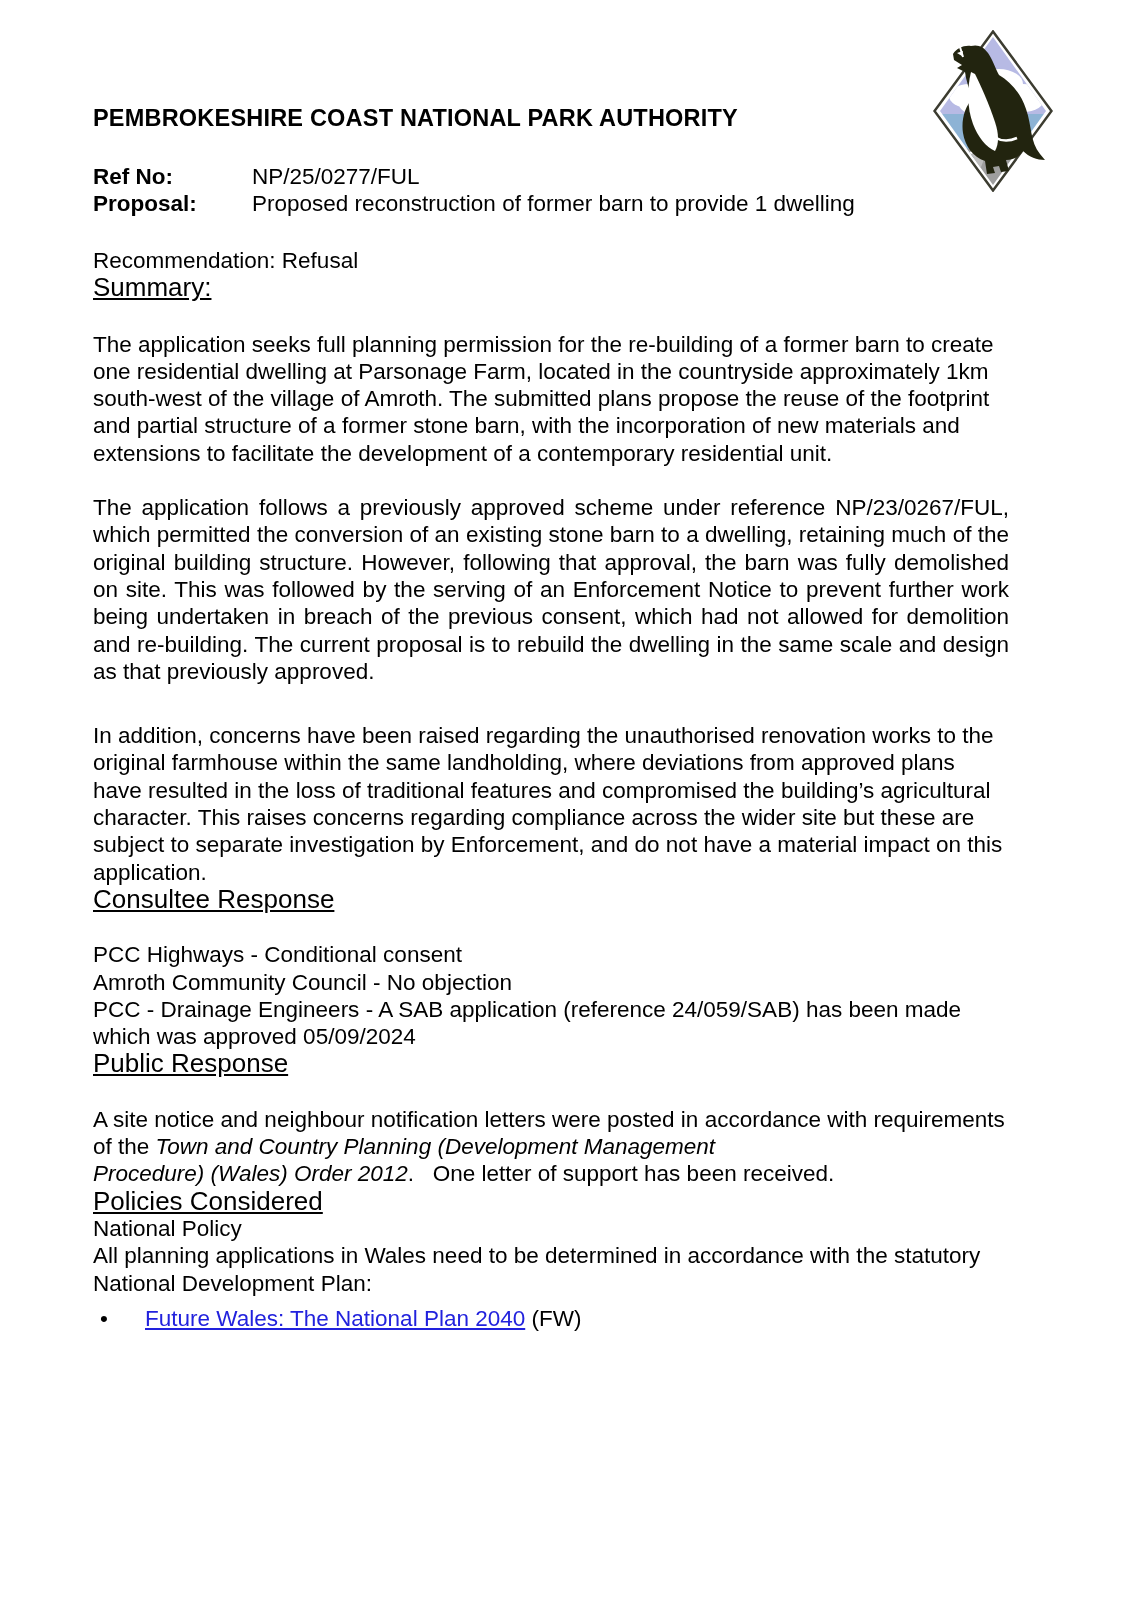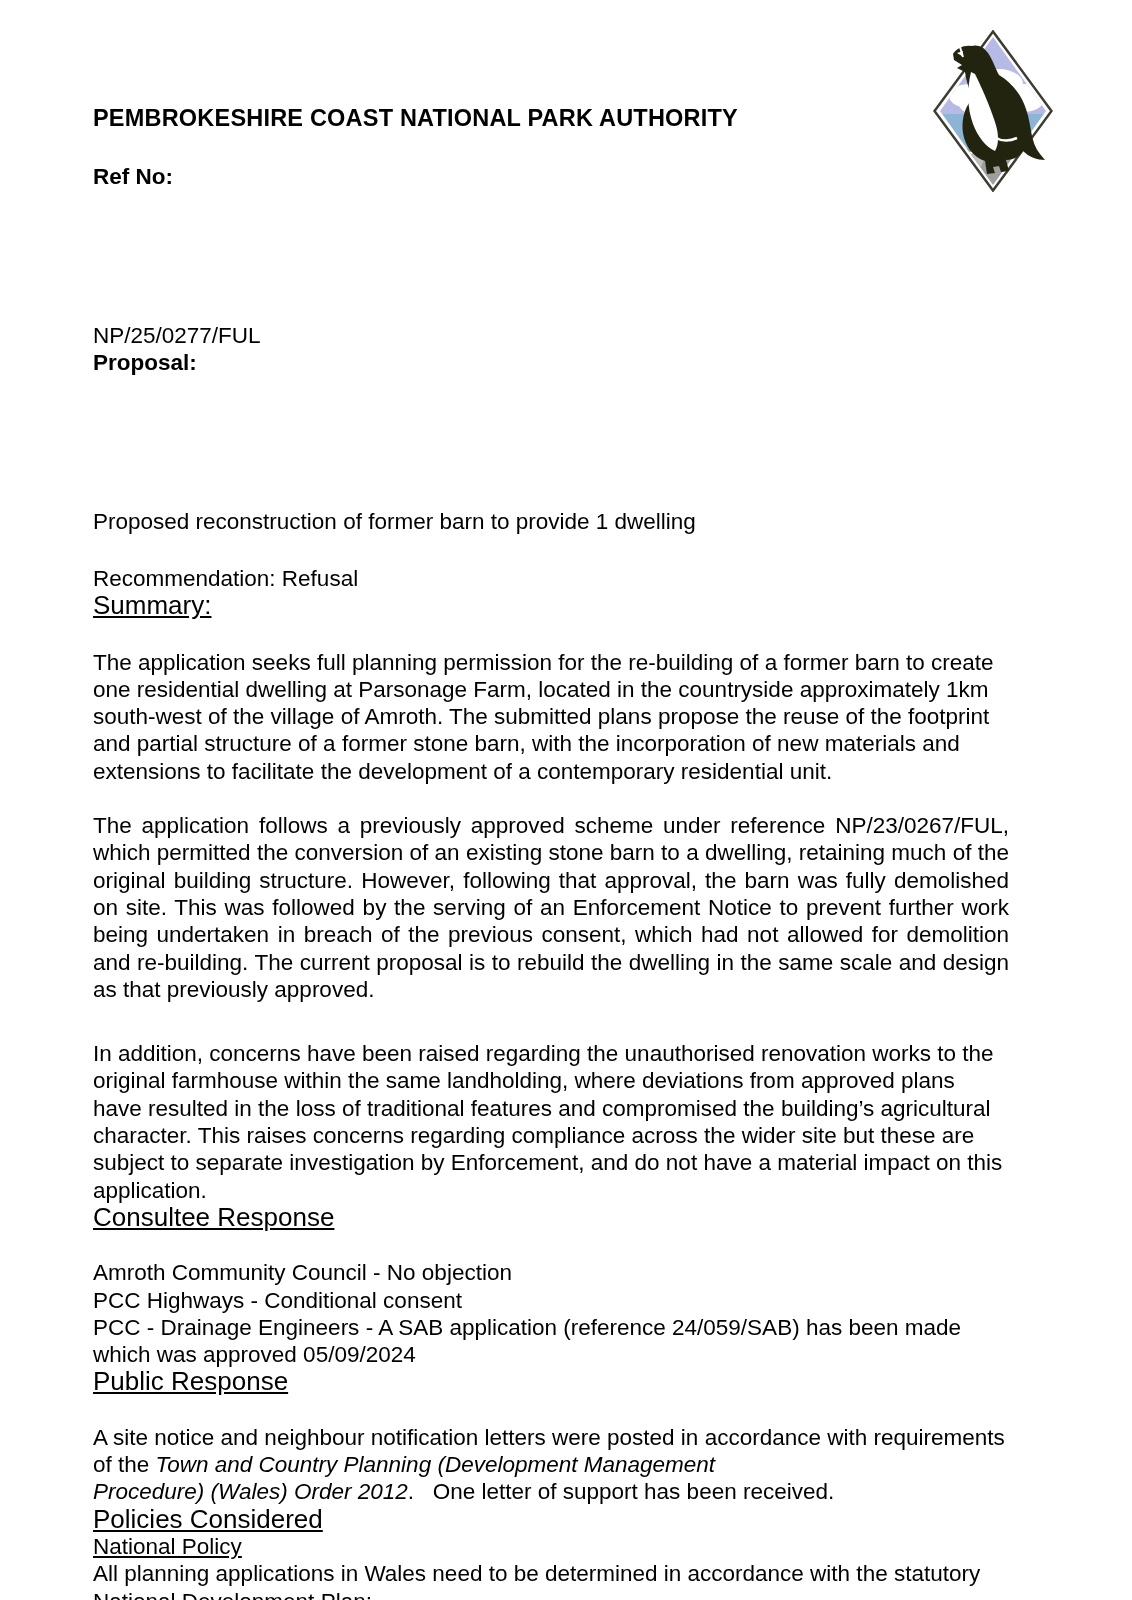--- a/index.html
+++ b/index.html
@@ -10,38 +10,38 @@
   html,body{margin:0;padding:0;}
   body{
     width:1132px;height:1600px;background:var(--page-bg);color:var(--text);
     font-family:"Liberation Sans",sans-serif;font-size:22.5px;line-height:27.3px;
     overflow:hidden;
   }
   .page{position:relative;width:916px;margin-left:93px;padding-top:103px;}
   .logo{position:absolute;top:30px;left:840px;width:120px;height:162px;}
   h1.title{font-size:23.5px;line-height:30px;font-weight:bold;margin:0;letter-spacing:0.2px;}
   .meta{margin-top:31px;}
-  .meta-row{display:flex;line-height:26.5px;flex-direction:column;}
+  .meta-row{display:flex;line-height:26.5px;}
   .meta-label{font-weight:bold;width:159px;flex:0 0 159px;}
   .meta-value{flex:1;}
   .rec{margin:30px 0 0 0;}
   .b{font-weight:normal;}
   h2.sec{font-size:26px;line-height:27.3px;font-weight:normal;text-decoration:underline;margin:0;}
   .mt-summary{margin-top:36px;}
   .mt-consultee{margin-top:30px;}
   .mt-public{margin-top:33px;}
   .mt-policies{margin-top:23px;}
   p.body{margin:27px 0 0 0;}
   p.body.first{margin-top:29px;}
   p.body.gap{margin-top:37px;}
   .justify{text-align:justify;}
   .consultees{margin-top:28px;}
   .consultees p{margin:0;}
   .pub-para{margin:28px 0 0 0;}
-  .subhead{text-decoration:underline;}
+  .subhead{}
   .nomargin{margin:0;}
   .bullet-row{display:flex;margin-top:8px;}
   .bullet{width:45px;flex:0 0 45px;padding-left:7px;}
   a.link{color:var(--link);text-decoration:underline;cursor:pointer;}
   em{font-style:italic;}
 </style>
 </head>
 <body>
 
 <div class="page">
@@ -96,22 +96,22 @@
 
   <h2 class="sec mt-summary">Summary:</h2>
 
   <p class="body first">The application seeks full planning permission for the re-building of a former barn to create one residential dwelling at Parsonage Farm, located in the countryside approximately 1km south-west of the village of Amroth. The submitted plans propose the reuse of the footprint and partial structure of a former stone barn, with the incorporation of new materials and extensions to facilitate the development of a contemporary residential unit.</p>
   <p class="body justify">The application follows a previously approved scheme under reference NP/23/0267/FUL, which permitted the conversion of an existing stone barn to a dwelling, retaining much of the original building structure. However, following that approval, the barn was fully demolished on site. This was followed by the serving of an Enforcement Notice to prevent further work being undertaken in breach of the previous consent, which had not allowed for demolition and re-building. The current proposal is to rebuild the dwelling in the same scale and design as that previously approved.</p>
   <p class="body gap">In addition, concerns have been raised regarding the unauthorised renovation works to the original farmhouse within the same landholding, where deviations from approved plans have resulted in the loss of traditional features and compromised the building’s agricultural character. This raises concerns regarding compliance across the wider site but these are subject to separate investigation by Enforcement, and do not have a material impact on this application.</p>
 
   <h2 class="sec mt-consultee">Consultee Response</h2>
 
   <div class="consultees">
+    <p><span class="b">PCC Highways</span><span> - Conditional consent</span></p>
     <p><span class="b">Amroth Community Council</span><span> - No objection</span></p>
-    <p><span class="b">PCC Highways</span><span> - Conditional consent</span></p>
     <p><span class="b">PCC - Drainage Engineers</span><span> - A SAB application (reference 24/059/SAB) has been made which was approved 05/09/2024</span></p>
   </div>
 
   <h2 class="sec mt-public">Public Response</h2>
 
   <p class="pub-para">
     <span>A site notice and neighbour notification letters were posted in accordance with requirements of the </span><em>Town and Country Planning (Development Management</em><br><em>Procedure) (Wales) Order 2012</em><span>.&nbsp;&nbsp; One letter of support has been received.</span>
   </p>
 
   <h2 class="sec mt-policies">Policies Considered</h2>

